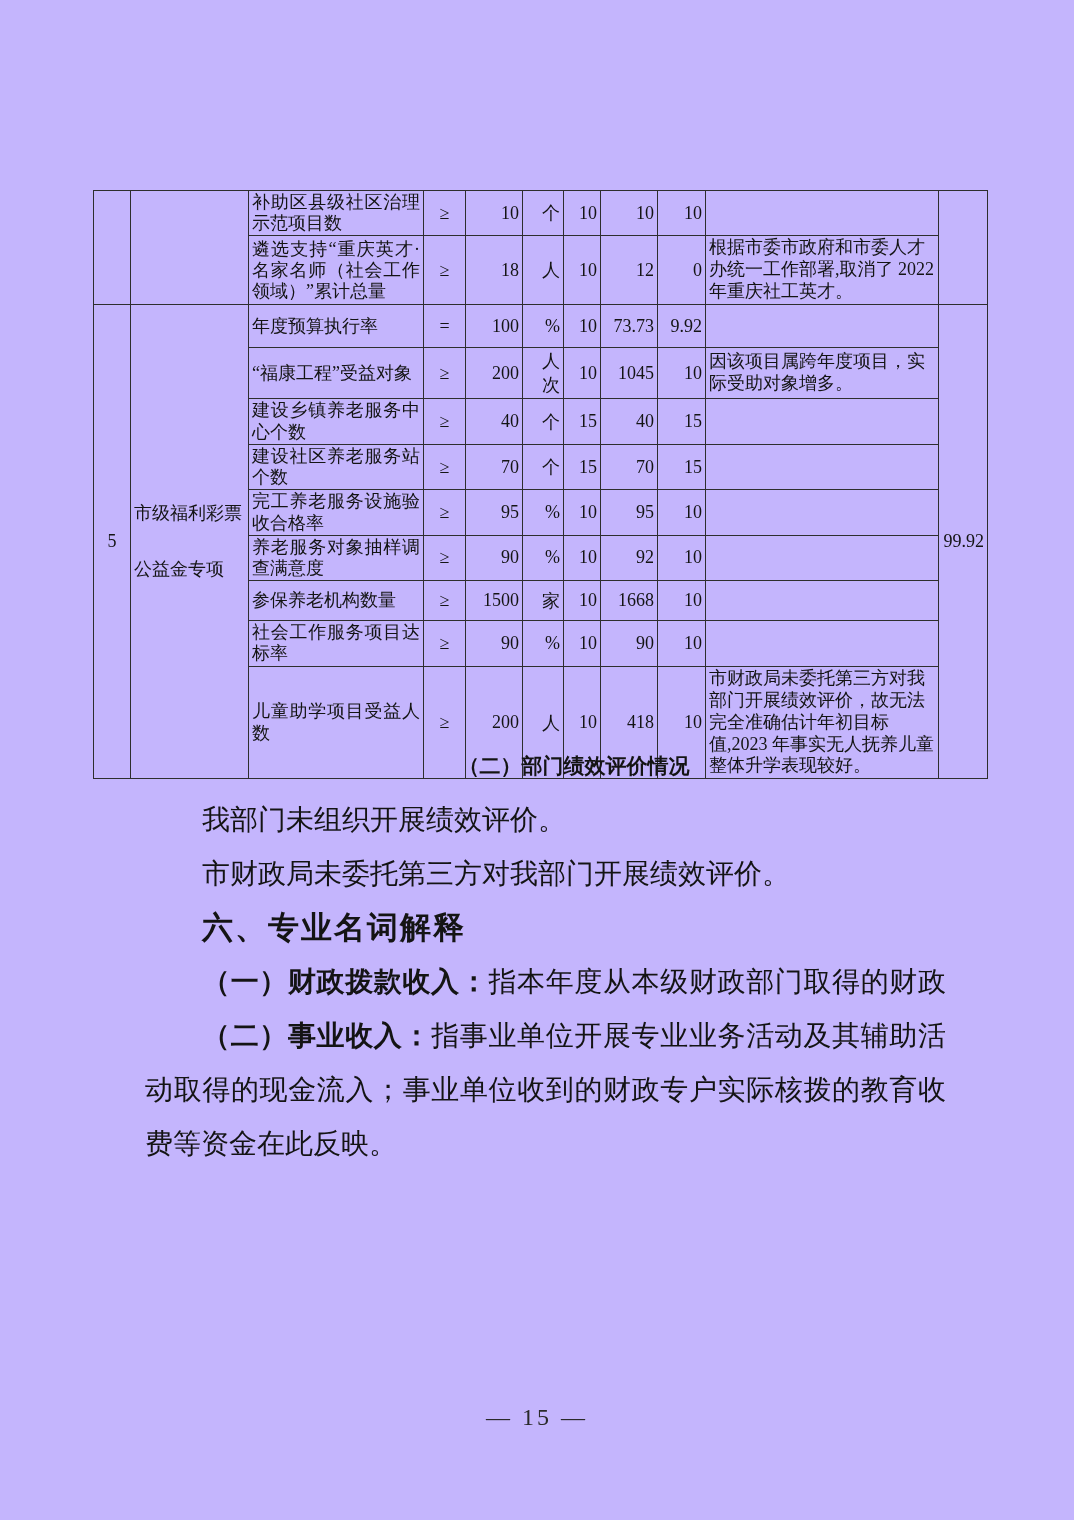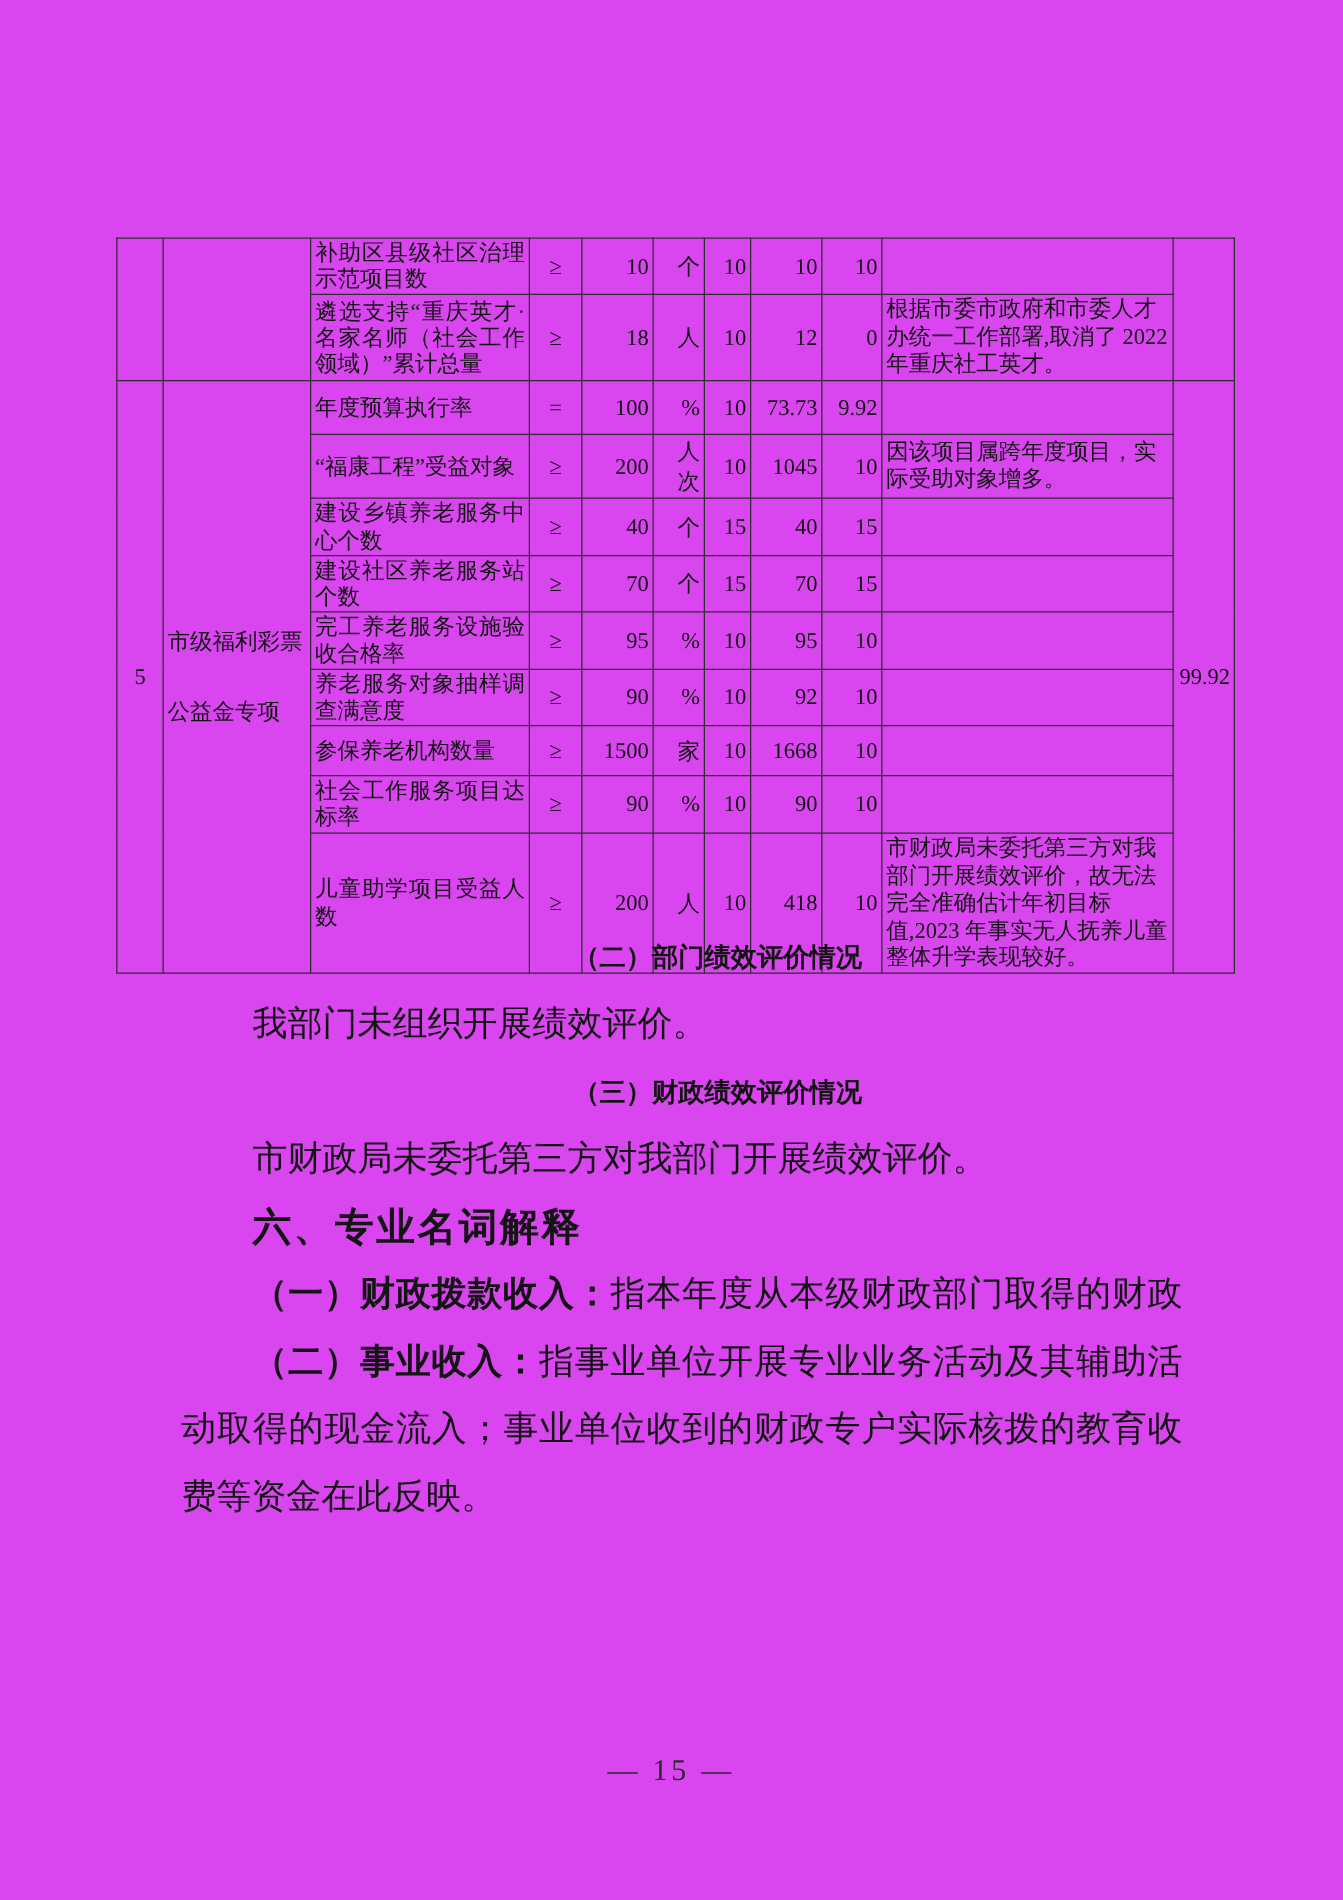--- a/index.html
+++ b/index.html
@@ -2,21 +2,21 @@
 <html><head>
 <meta charset="utf-8">
 <style>
   * { box-sizing: border-box; margin: 0; padding: 0; }
   html,body { background:#ffffff; }
   body {
     width:1074px; height:1520px; position:relative;
     font-family:"Liberation Serif","DejaVu Serif",serif;
     color:#141414;
   }
-  .page { position:absolute; inset:0; background:#d946ef; overflow:hidden; }
+  .page { position:absolute; inset:0; background:#c4b5fd; overflow:hidden; }
 
   
   table.perf {
     position:absolute; left:93px; top:190px; width:894px;
     border-collapse:collapse; table-layout:fixed;
   }
   table.perf td {
     border:1px solid #2e2e2e;
     font-size:18px; vertical-align:middle;
     padding:1px 3px; overflow:hidden;
@@ -184,21 +184,20 @@
         <td class="cnum">418</td>
         <td class="cnum">10</td>
         <td class="cnote">市财政局未委托第三方对我部门开展绩效评价，故无法完全准确估计年初目标值,2023 年事实无人抚养儿童整体升学表现较好。</td>
       </tr>
     </tbody>
   </table>
 
   <div class="textblock">
     <div class="tline indent hkai">（二）部门绩效评价情况</div>
     <div class="tline indent">我部门未组织开展绩效评价。</div>
-    <div class="tline indent hkai">（三）财政绩效评价情况</div>
     <div class="tline indent">市财政局未委托第三方对我部门开展绩效评价。</div>
     <div class="tline indent hhei">六、专业名词解释</div>
     <div class="tline indent fill"><b>（一）财政拨款收入：</b><span>指本年度从本级财政部门取得的财政</span></div>
     <div class="tline indent fill"><b>（二）事业收入：</b><span>指事业单位开展专业业务活动及其辅助活</span></div>
     <div class="tline fill">动取得的现金流入；事业单位收到的财政专户实际核拨的教育收</div>
     <div class="tline">费等资金在此反映。</div>
   </div>
 
   <div class="pagenum">— 15 —</div>
 

